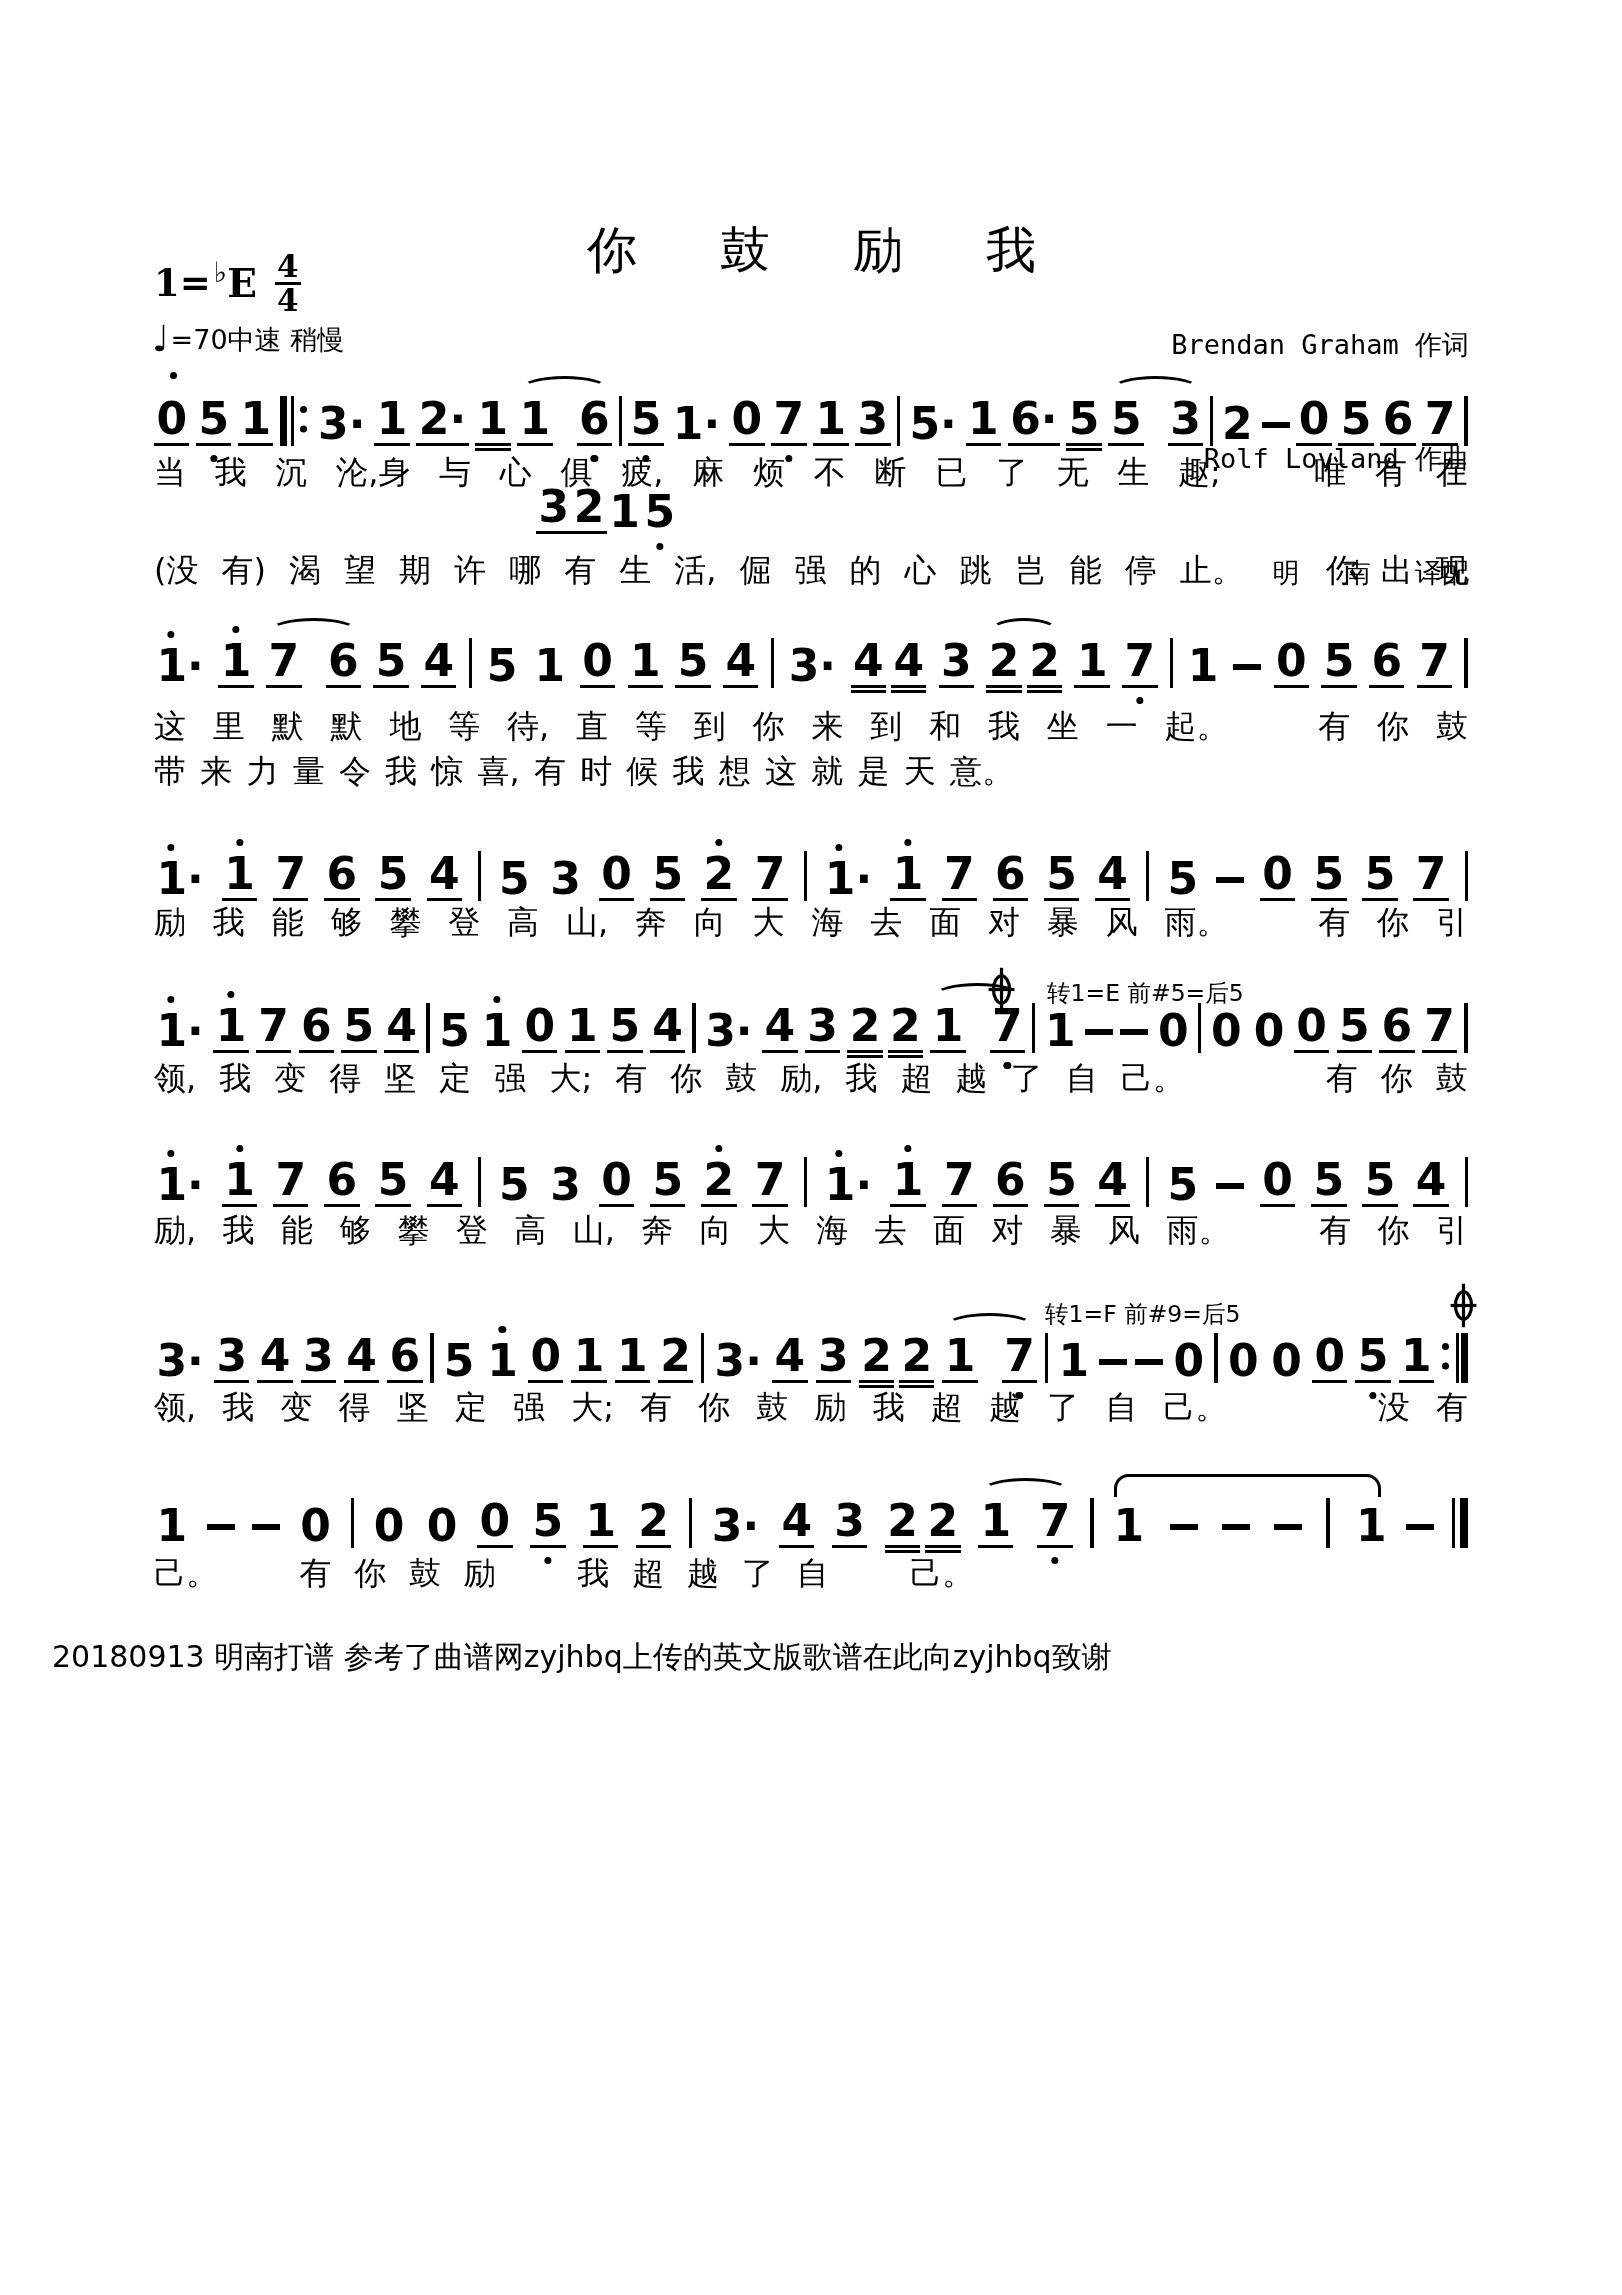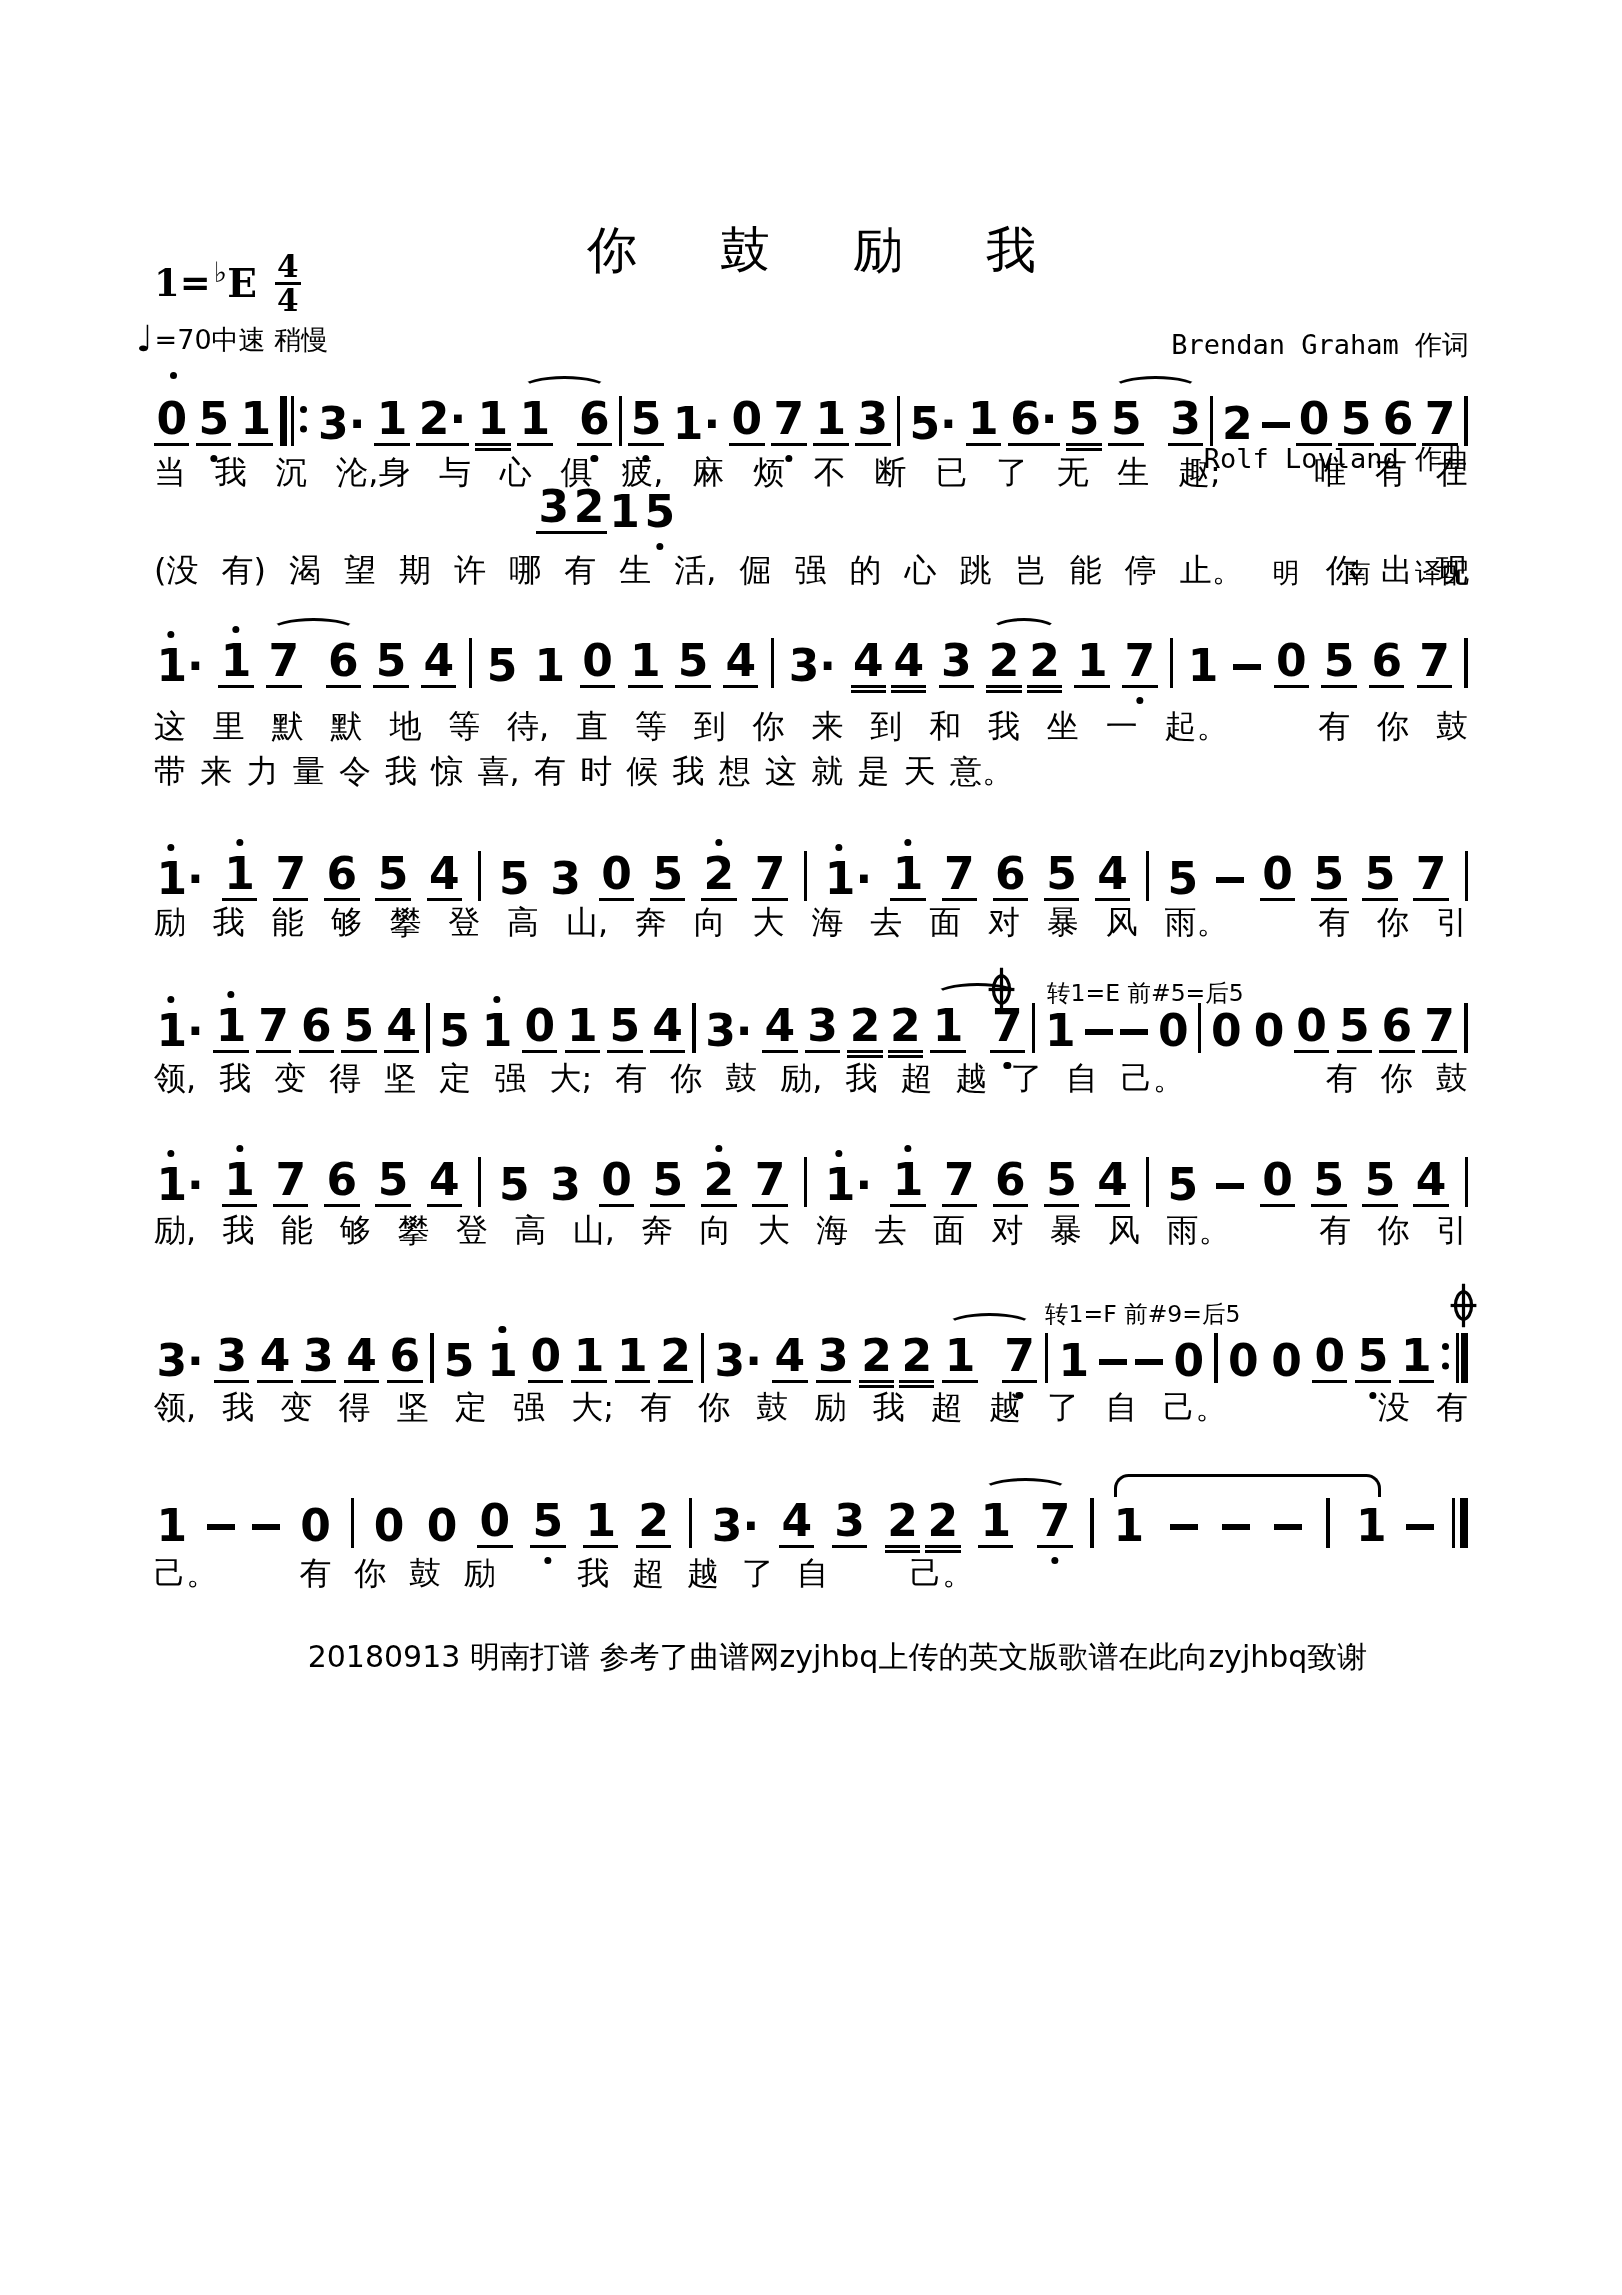--- a/index.html
+++ b/index.html
@@ -14,21 +14,21 @@
            font-family:"DejaVu Sans Mono","DejaVu Sans",monospace;font-size:27px;line-height:38px;white-space:pre}
   .credits .c3{word-spacing:28px}
   .keysig{position:absolute;top:252px;left:154px;display:flex;align-items:center;
           font-family:"DejaVu Serif",serif;font-weight:bold}
   .keysig .prefix{font-size:37px}
   .keysig .flat{font-size:28px;position:relative;top:-11.4px;margin-left:3.2px}
   .keysig .letter{font-size:39px}
   .meter{display:inline-flex;flex-direction:column;align-items:center;margin-left:18px;
          font-size:31px;line-height:29px;font-weight:bold}
   .meter .mline{width:26px;height:3.2px;background:#000;margin:0.8px 0}
-  .tempo{position:absolute;top:316px;left:136px;font-size:27px;white-space:pre}
+  .tempo{position:absolute;top:316px;left:152px;font-size:27px;white-space:pre}
   .tempo .tnote{font-size:36px;font-weight:bold;position:relative;top:2.4px;margin-right:1.6px}
 
   
   .row{position:absolute;left:154px;width:1314px}
   .row.notes{display:flex;justify-content:space-between;align-items:flex-end;height:47px}
   .row.lyrics{display:flex;justify-content:space-between;height:36px;font-size:32px;
               line-height:36px;white-space:nowrap}
   .lyr{display:inline-block}
   .lyr.gap{width:36px}
 
@@ -67,21 +67,21 @@
   .grp.arc1::before{content:"";position:absolute;top:-21px;left:4.9px;right:4.9px;height:18px;
         border:3.2px solid transparent;border-top:3.2px solid #000;border-radius:50%}
   .grp.arc2::before{content:"";position:absolute;top:-24px;left:3.2px;right:8px;height:19.5px;
         border:3.2px solid #000;border-bottom:none;border-radius:14.6px 14.6px 0 0}
 
   .ann-label{position:absolute;font-size:23.5px;font-weight:normal;white-space:nowrap}
   .coda{position:absolute;width:29px;height:47px}
   .stray-dot{position:absolute;width:7.3px;height:7.3px;border-radius:50%;background:#000}
 
   .footer{position:absolute;top:1637px;left:0;width:100%;box-sizing:border-box;padding-left:52px;
-          text-align:center;font-size:30px;white-space:nowrap}
+          font-size:30px;white-space:nowrap}
 </style>
 </head>
 <body>
 
 <div class="sheet">
 
   <div class="title">你鼓励我</div>
 
   <div class="credits">
     <div>Brendan Graham 作词</div>

